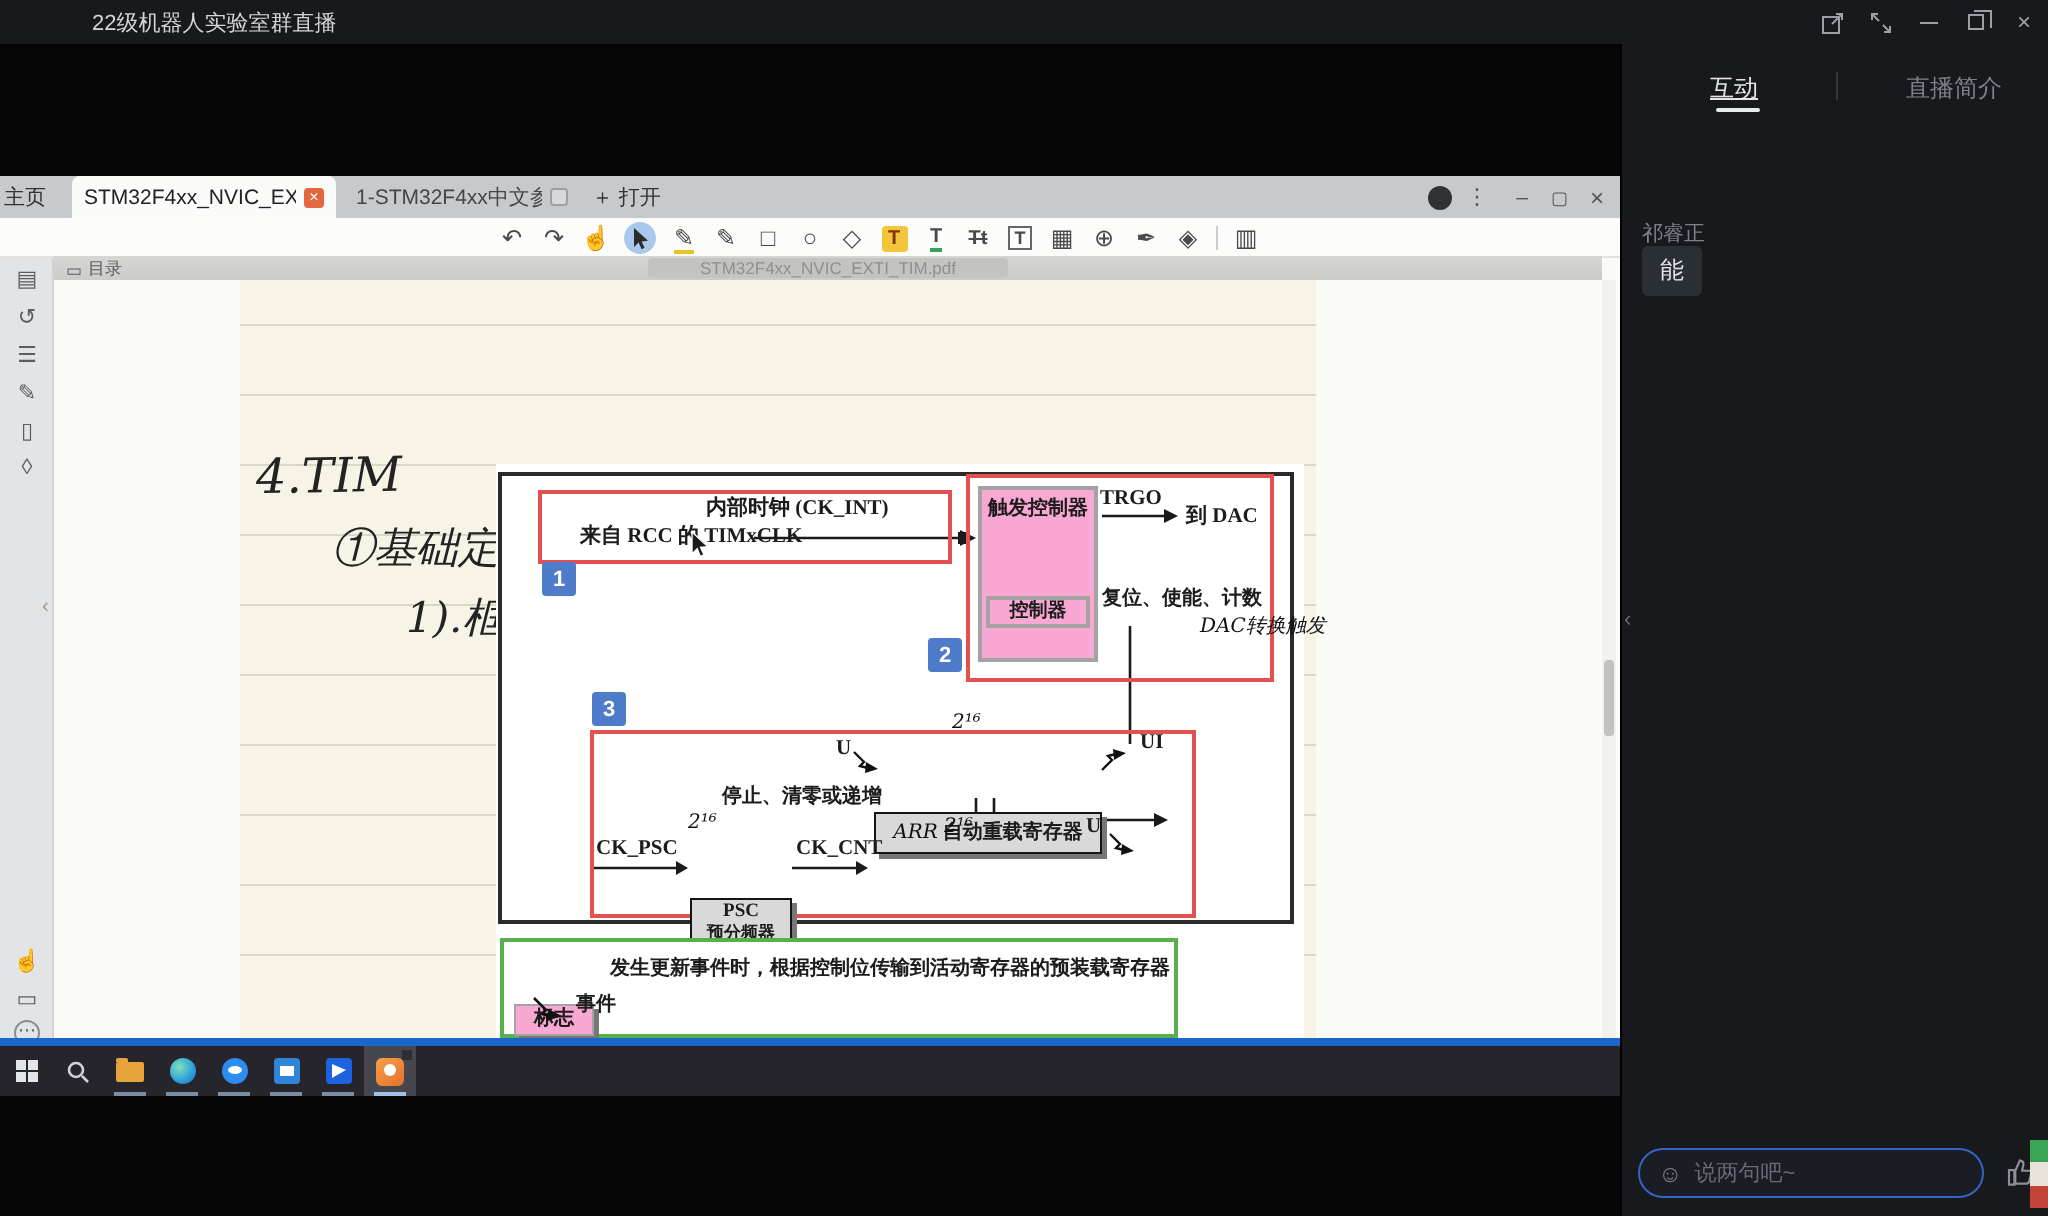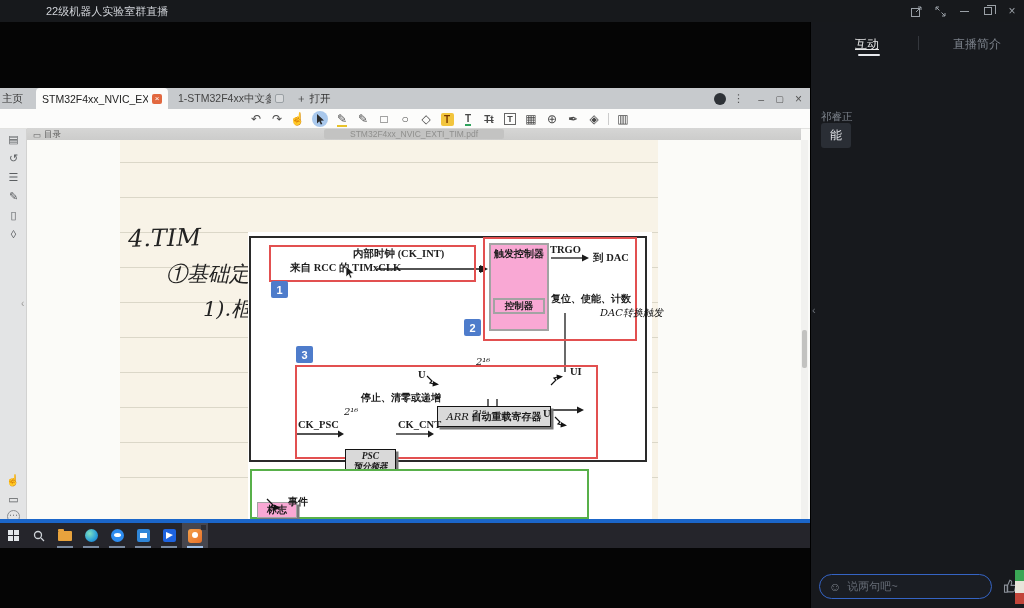--- a/index.html
+++ b/index.html
@@ -300,36 +300,37 @@
       </div>
       <div class="dg hw2" style="left:228px;top:124px;font-size:10px;">2¹⁶</div>
       <div class="dg" style="left:322px;top:134px;font-size:10.5px;">UI</div>
       <svg class="zig" style="left:302px;top:142px;transform:scaleY(-1);" width="14" height="12">
           <path d="M1 1 L6 6 L4 8 L8 9" fill="none" stroke="#111" stroke-width="1.2"></path>
           <polygon points="7,6 13,9.5 6.5,11.5" fill="#111"></polygon>
         </svg>
       <div class="dg" style="left:113px;top:159px;font-size:10px;">停止、清零或递增</div>
       <div class="dg hw2" style="left:96px;top:174px;font-size:10px;">2¹⁶</div>
       <div class="dg" style="left:50px;top:187px;font-size:10.5px;">CK_PSC</div>
-      <div class="dg graybox shadowed" style="left:97px;top:189px;width:51px;height:27px;text-align:center;font-size:9.5px;line-height:1.15;padding-top:1px;font-style:italic;">
+      <div class="dg graybox shadowed" style="left:97px;top:189px;width:51px;height:27px;text-align:center;font-size:9.5px;line-height:1.15;padding-top:1px;">
         <div>PSC</div>
         <div style="font-size:8.5px;">预分频器</div>
       </div>
       <div class="dg" style="left:150px;top:187px;font-size:10.5px;">CK_CNT</div>
       <div class="dg hw2" style="left:224px;top:176px;font-size:10px;">2¹⁶</div>
       <div class="dg" style="left:295px;top:176px;font-size:10.5px;">U</div>
       <svg class="zig" style="left:306px;top:184px;" width="14" height="12">
           <path d="M1 1 L6 6 L4 8 L8 9" fill="none" stroke="#111" stroke-width="1.2"></path>
           <polygon points="7,6 13,9.5 6.5,11.5" fill="#111"></polygon>
         </svg>
 
       <div class="dg legend"></div>
       <div class="dg blk shadowed" style="left:9px;top:242px;width:40px;height:16px;text-align:center;font-size:10px;line-height:13px;border-width:1.5px;">
         <span>标志</span>
       </div>
+      <div class="dg" style="left:57px;top:245px;font-size:10px;">发生更新事件时，根据控制位传输到活动寄存器的预装载寄存器</div>
       <svg class="zig" style="left:18px;top:266px;" width="16" height="13">
           <path d="M1 1 L7 7 L5 9 L9 10" fill="none" stroke="#111" stroke-width="1.3"></path>
           <polygon points="8,6.5 15,10 7.5,12.5" fill="#111"></polygon>
         </svg>
       <div class="dg" style="left:40px;top:263px;font-size:10px;">事件</div>
 
       <svg class="abs" style="left:97px;top:34px;" width="10" height="13">
         <polygon points="1,0 1,11 3.6,8.4 5.2,12.2 7,11.4 5.3,7.7 9,7.4" fill="#1a1a1a" stroke="#fff" stroke-width="0.7"></polygon>
       </svg>
     </div>

